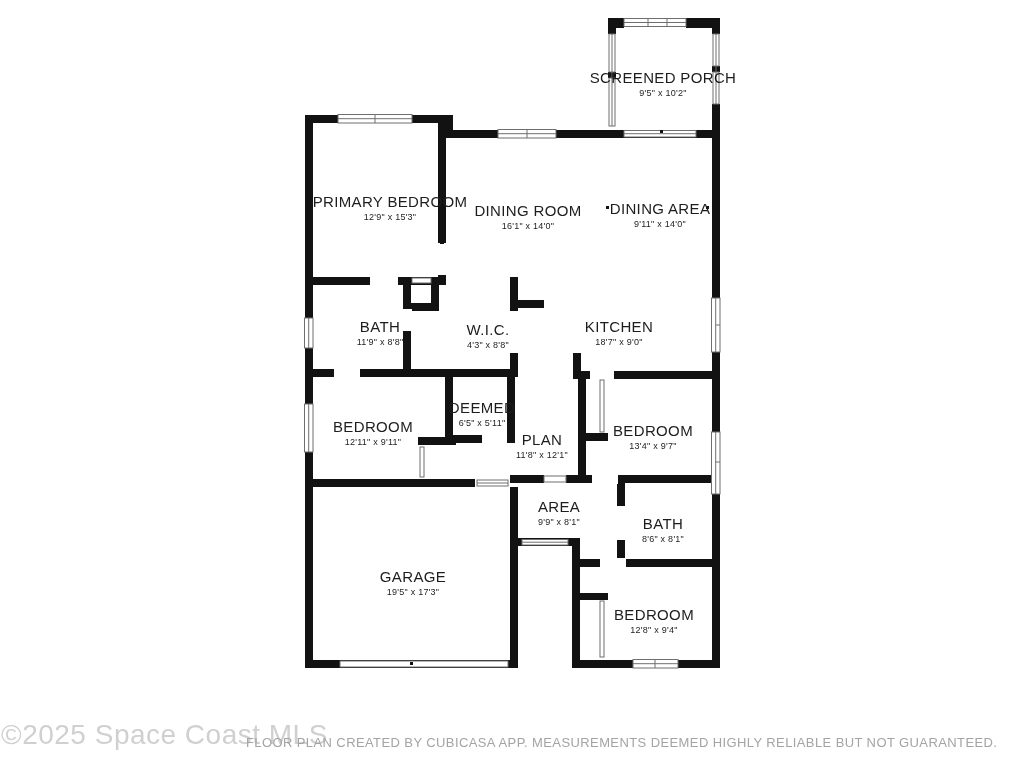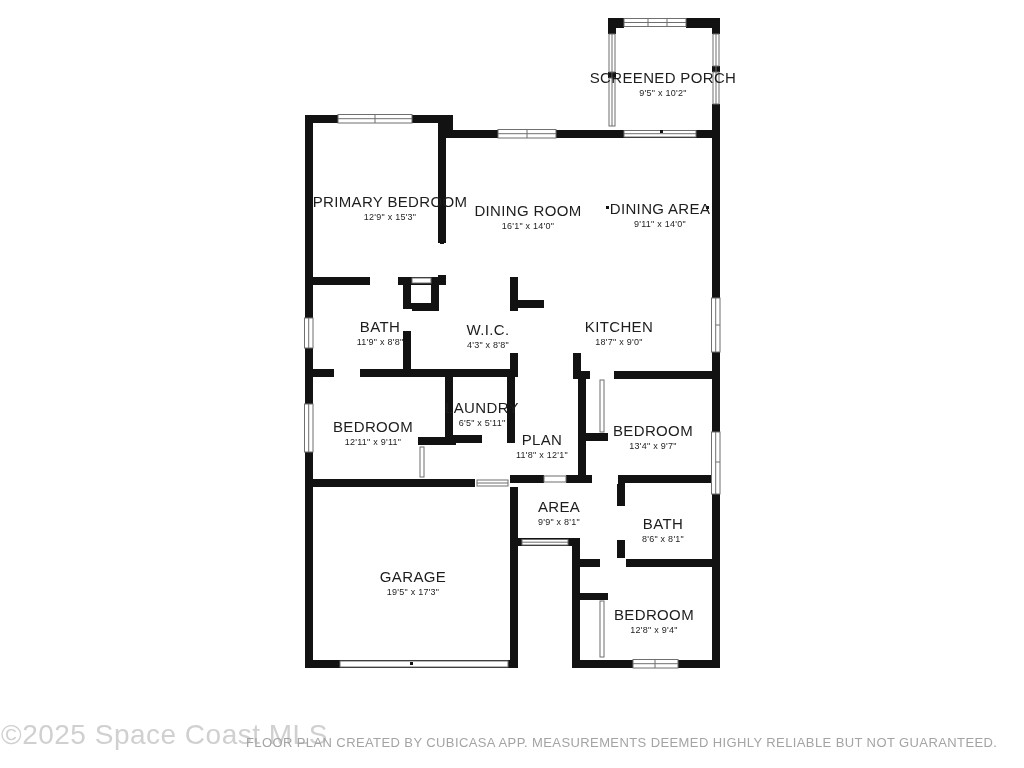--- a/index.html
+++ b/index.html
@@ -181,21 +181,21 @@
   </div>
   <div class="room-label" style="left:619px; top:333px">
     <div class="room-name">KITCHEN</div>
     <div class="room-dims">18'7" x 9'0"</div>
   </div>
   <div class="room-label" style="left:373px; top:433px">
     <div class="room-name">BEDROOM</div>
     <div class="room-dims">12'11" x 9'11"</div>
   </div>
   <div class="room-label" style="left:482px; top:414px">
-    <div class="room-name">LAUNDRY</div>
+    <div class="room-name">DEEMED</div>
     <div class="room-dims">6'5" x 5'11"</div>
   </div>
   <div class="room-label" style="left:542px; top:446px">
     <div class="room-name">PLAN</div>
     <div class="room-dims">11'8" x 12'1"</div>
   </div>
   <div class="room-label" style="left:653px; top:437px">
     <div class="room-name">BEDROOM</div>
     <div class="room-dims">13'4" x 9'7"</div>
   </div>

